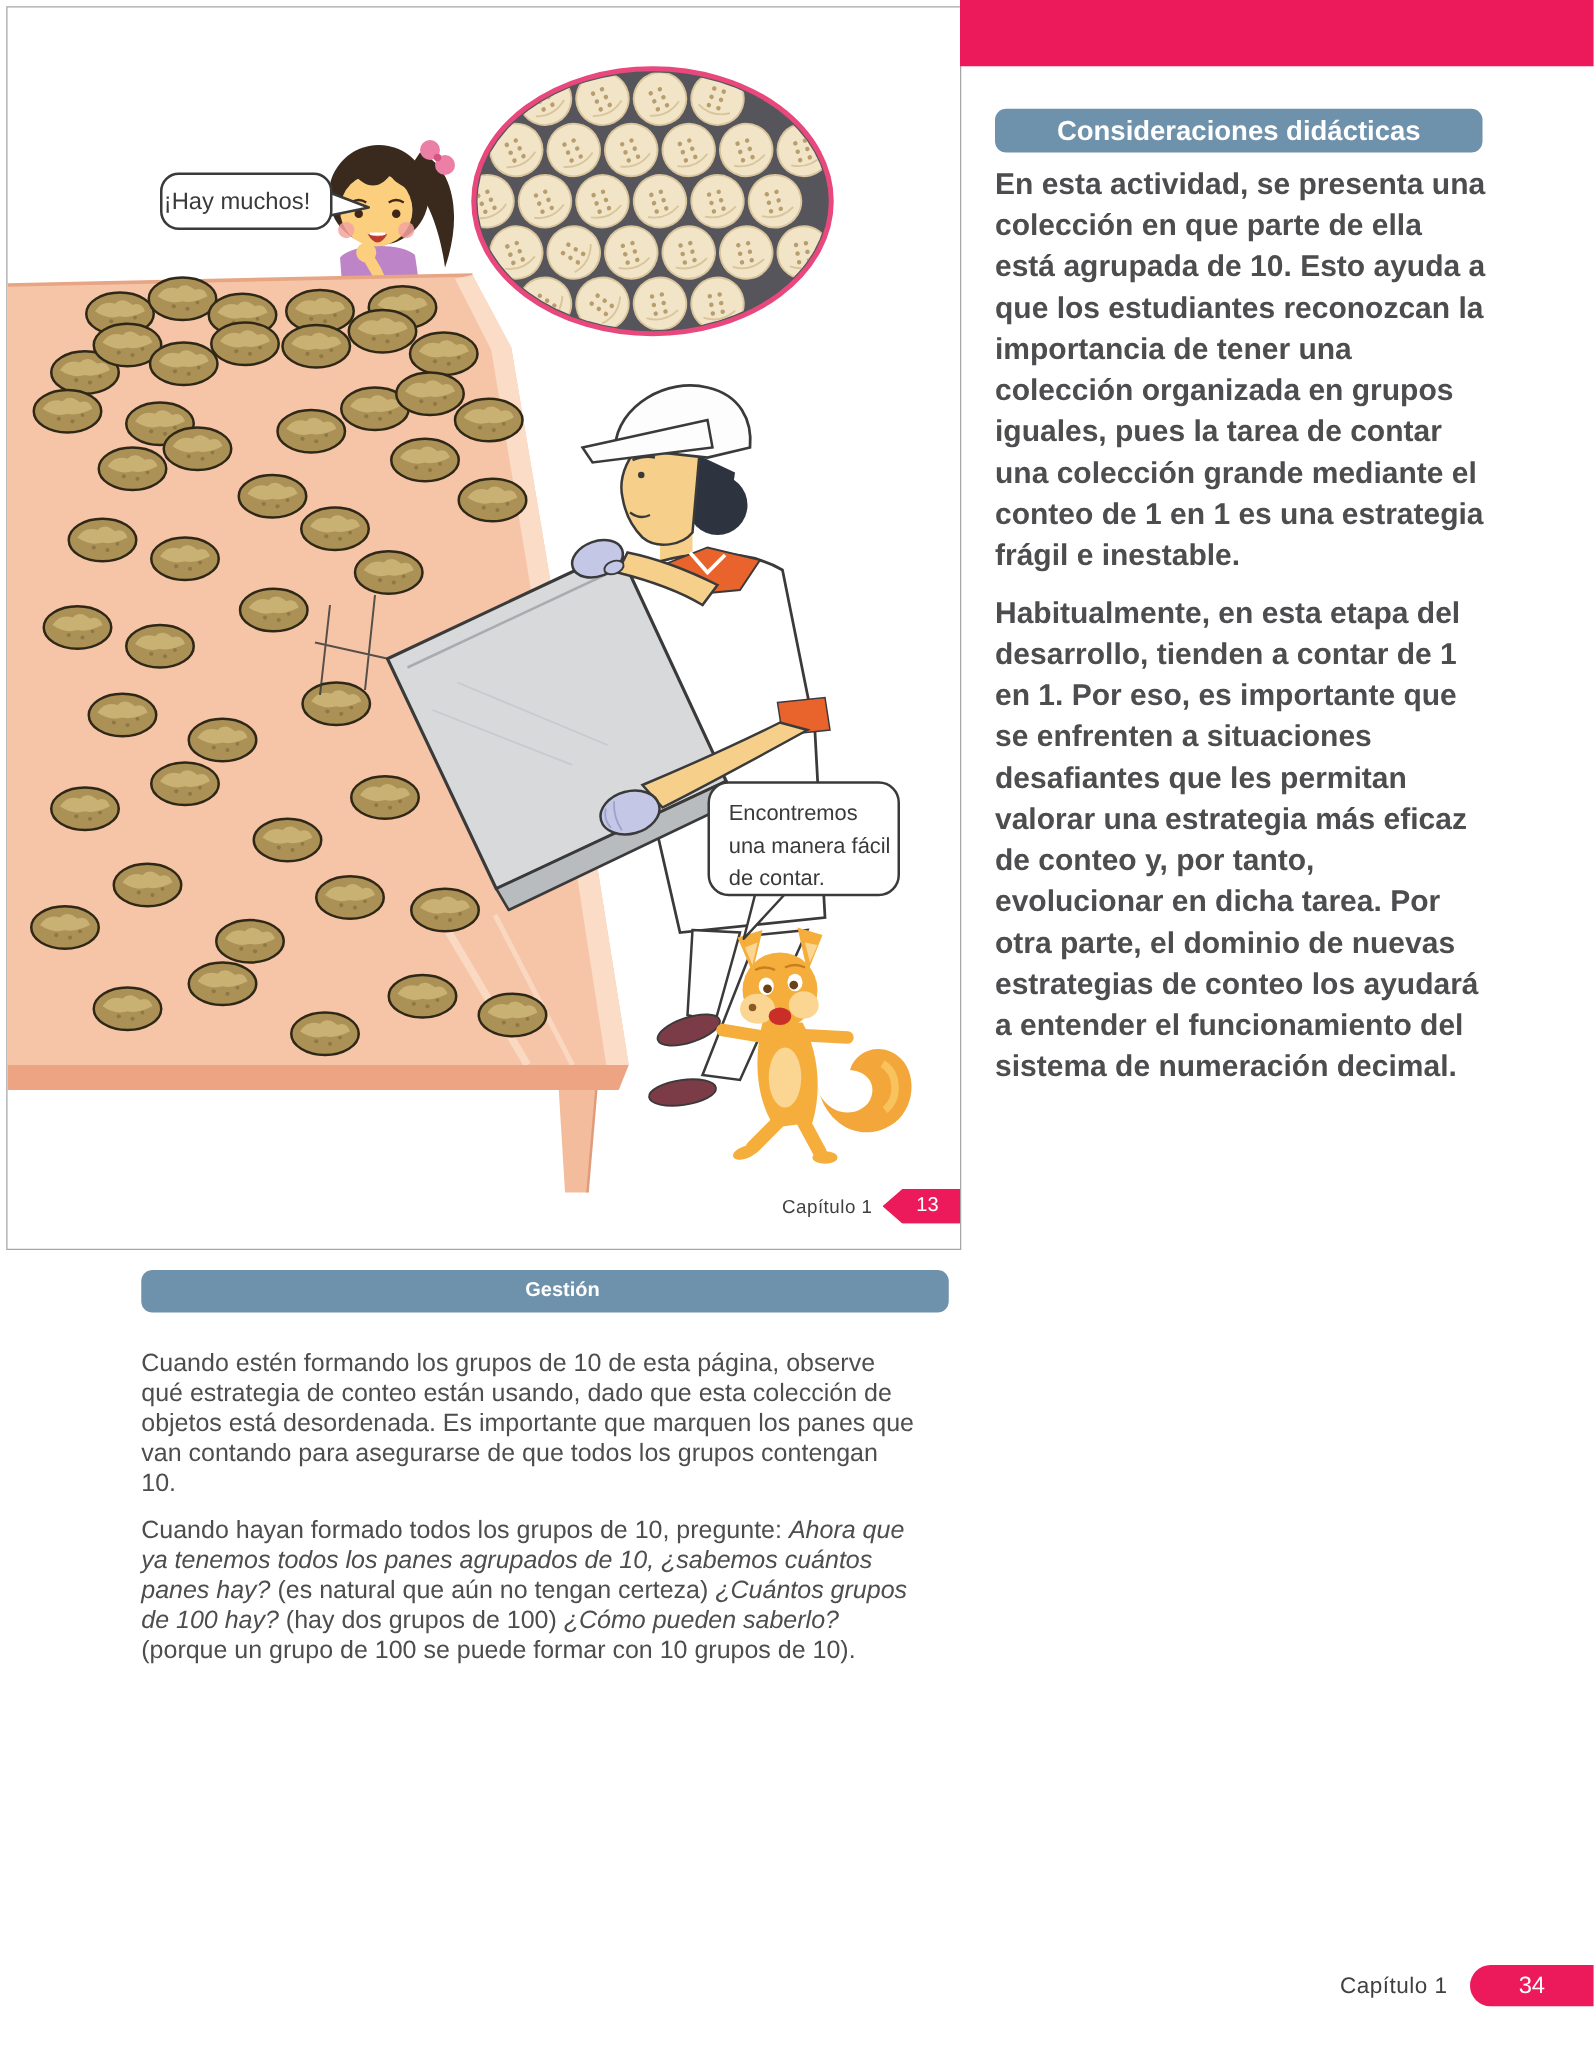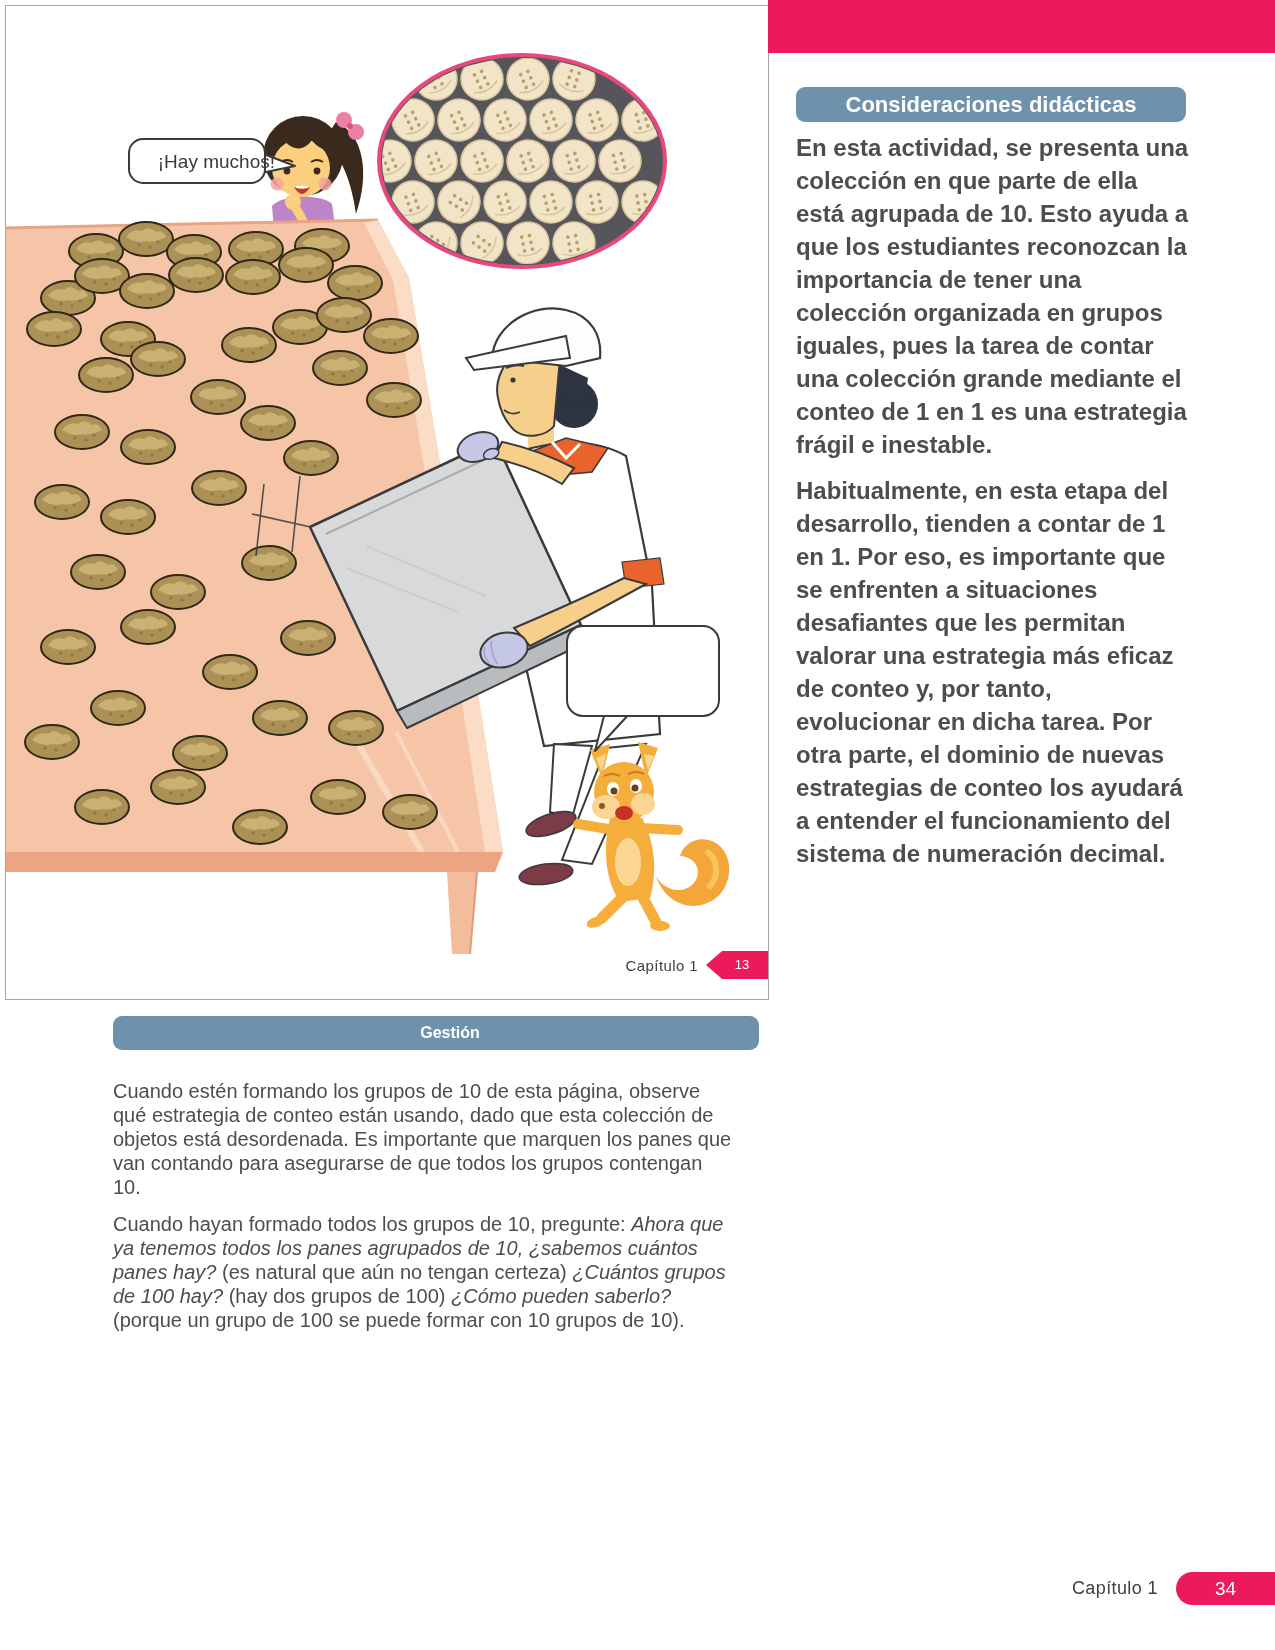--- a/index.html
+++ b/index.html
@@ -10,33 +10,33 @@
   .abs{position:absolute;}
 
   
   .scan-card{
     left:5px;top:5px;width:762px;height:993px;
     border:1.5px solid #A6A6A6;background:#fff;box-sizing:content-box;
   }
   .scan-card svg{position:absolute;left:0;top:0;}
   .bubble1-text{
     left:125px;top:141px;width:132px;height:30px;
-    font-size:19px;color:#3A3A3A;text-align:right;line-height:30px;margin-left:12px;
+    font-size:19px;color:#3A3A3A;text-align:left;line-height:30px;
   }
   .bubble2-text{
     left:577px;top:631px;width:134px;
     font-size:17.5px;color:#3A3A3A;text-align:left;line-height:26px;
   }
   .card-footer-label{
     left:560px;top:951px;width:132px;text-align:right;
     font-size:15px;letter-spacing:.4px;color:#3F3F41;
   }
   .badge13{
     left:700px;top:945px;width:62px;height:28px;
-    background:#EC1A5A;color:#fff;font-size:13px;line-height:28px;
+    background:#EC1A5A;color:#fff;font-size:16px;line-height:28px;
     text-align:center;padding-left:10px;box-sizing:border-box;
     clip-path:polygon(0 50%,26% 0,100% 0,100% 100%,26% 100%);
   }
 
   
   .top-pink-bar{left:768px;top:0;width:507px;height:53px;background:#EC1A5A;}
   .section-header{
     background:#6E92AB;color:#fff;font-weight:bold;text-align:center;
     border-radius:9px;font-size:22px;
   }
@@ -279,20 +279,25 @@
       <polygon points="255,147 255,167 289,160" fill="#FFFFFF" stroke="#3A3A3A" stroke-width="2" stroke-linejoin="round"></polygon>
       <rect x="123" y="133" width="136" height="44" rx="14" fill="#FFFFFF" stroke="#3A3A3A" stroke-width="2"></rect>
     </g>
     <g>
       <polygon points="599,706 625,706 589,745" fill="#FFFFFF" stroke="#3A3A3A" stroke-width="2" stroke-linejoin="round"></polygon>
       <rect x="561" y="620" width="152" height="90" rx="16" fill="#FFFFFF" stroke="#3A3A3A" stroke-width="2"></rect>
     </g>
   </svg>
 
   <div class="abs bubble1-text">¡Hay muchos!</div>
+  <div class="abs bubble2-text">
+    <div>Encontremos</div>
+    <div>una manera fácil</div>
+    <div>de contar.</div>
+  </div>
   <div class="abs card-footer-label">Capítulo 1</div>
   <div class="abs badge13">13</div>
 </div>
 
 <div class="abs top-pink-bar"></div>
 
 <div class="abs section-header consideraciones-header">Consideraciones didácticas</div>
 
 <div class="abs consideraciones-body">
   <p>En esta actividad, se presenta una colección en que parte de ella está agrupada de 10. Esto ayuda a que los estudiantes reconozcan la importancia de tener una colección organizada en grupos iguales, pues la tarea de contar una colección grande mediante el conteo de 1 en 1 es una estrategia frágil e inestable.</p>

